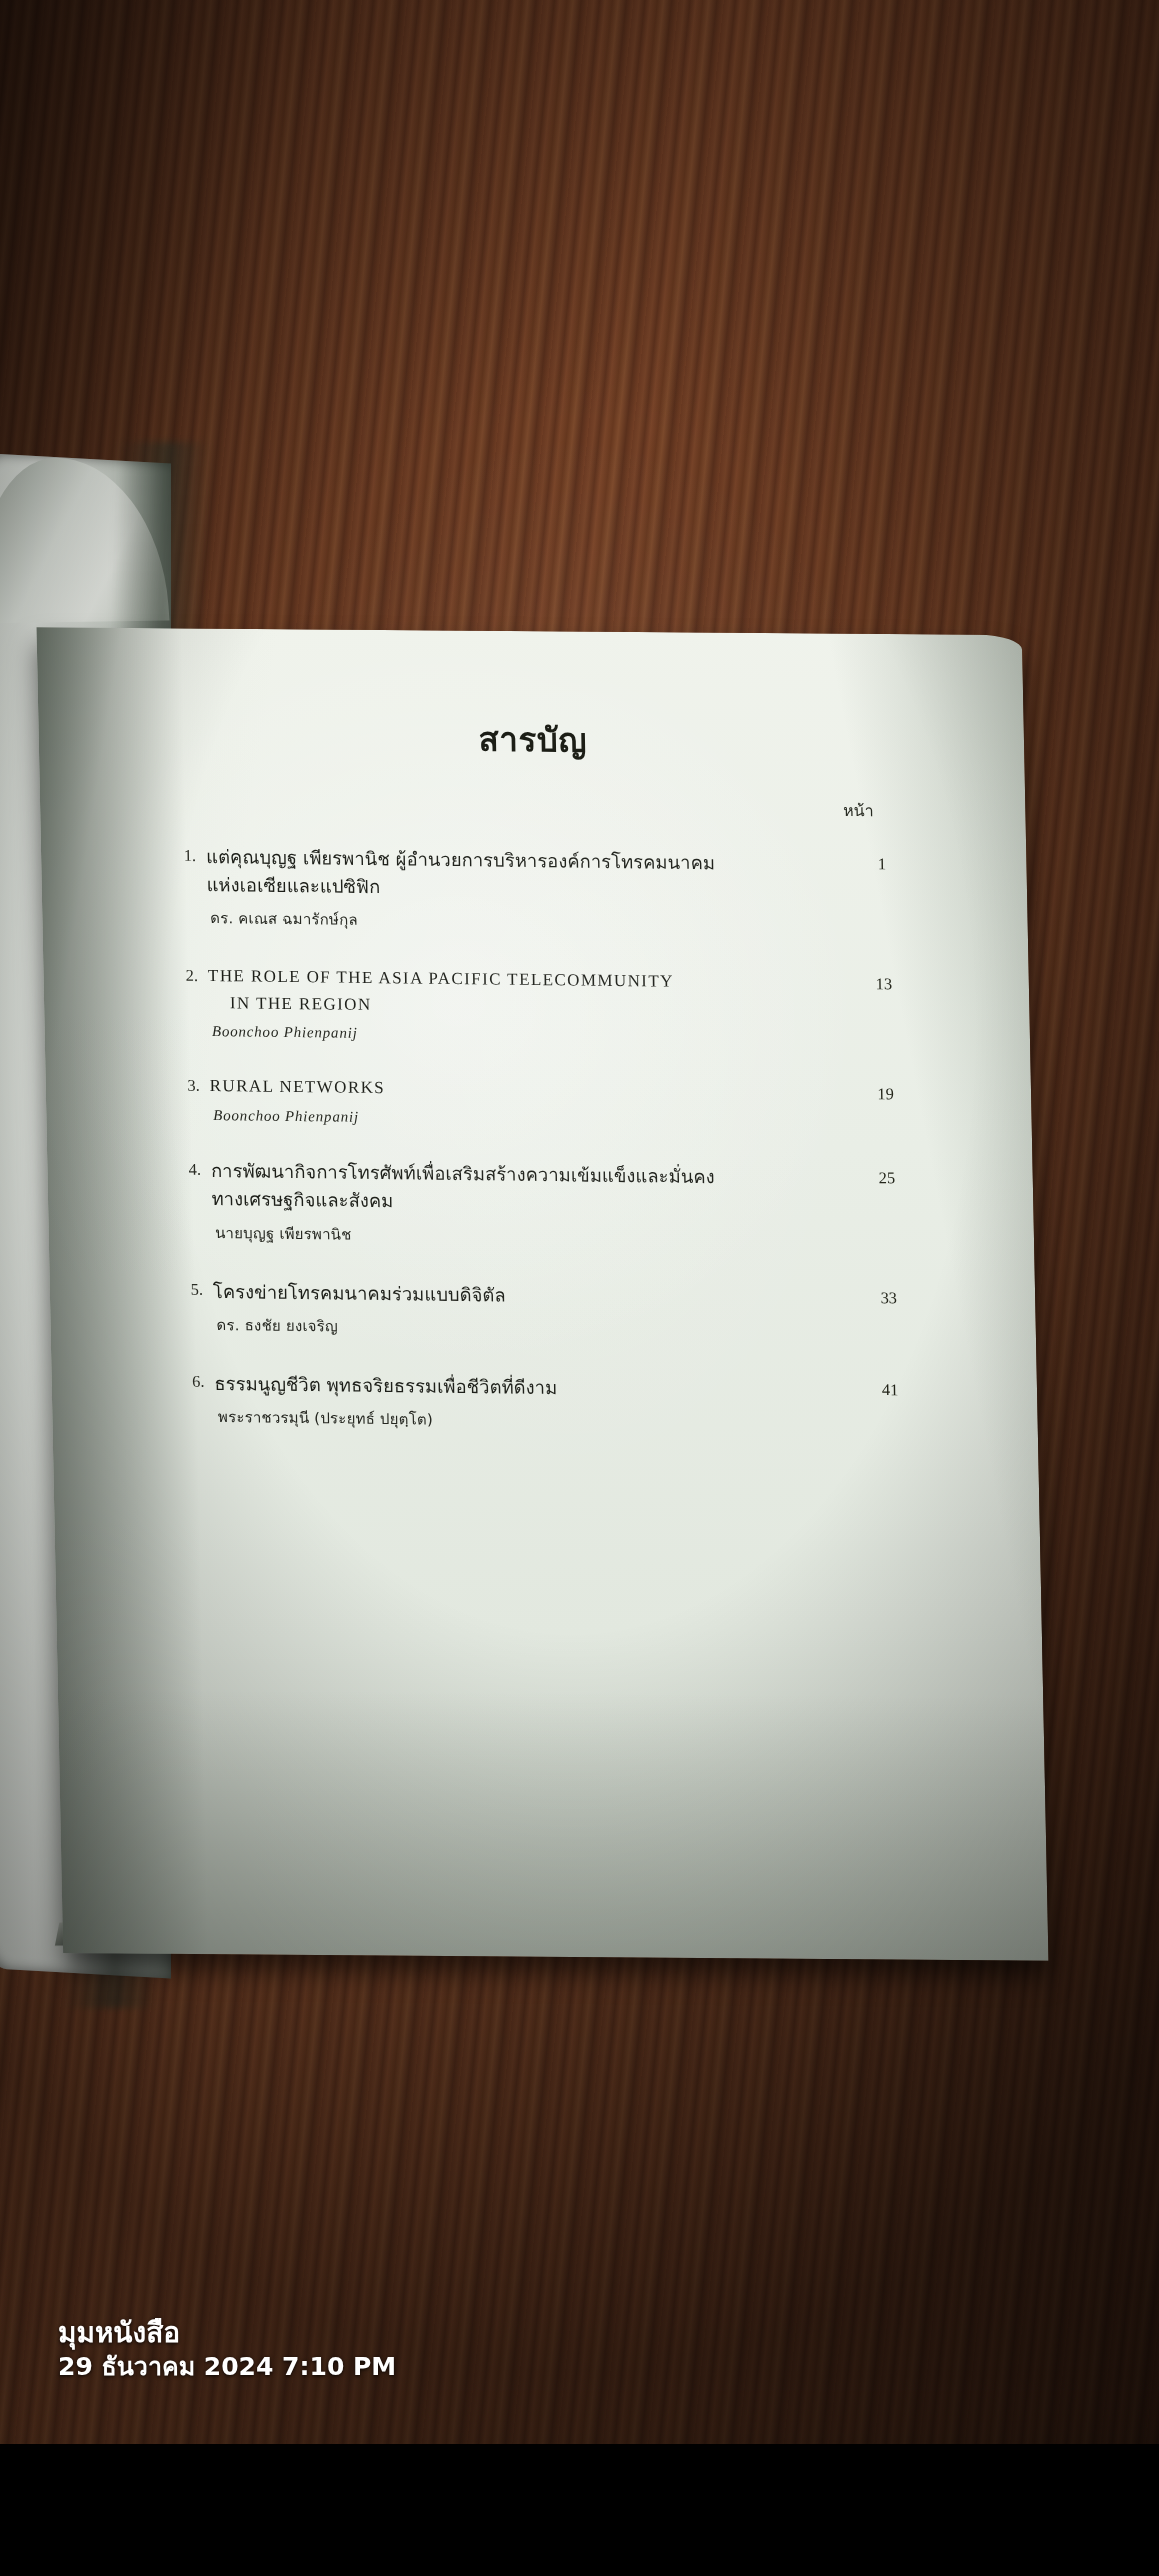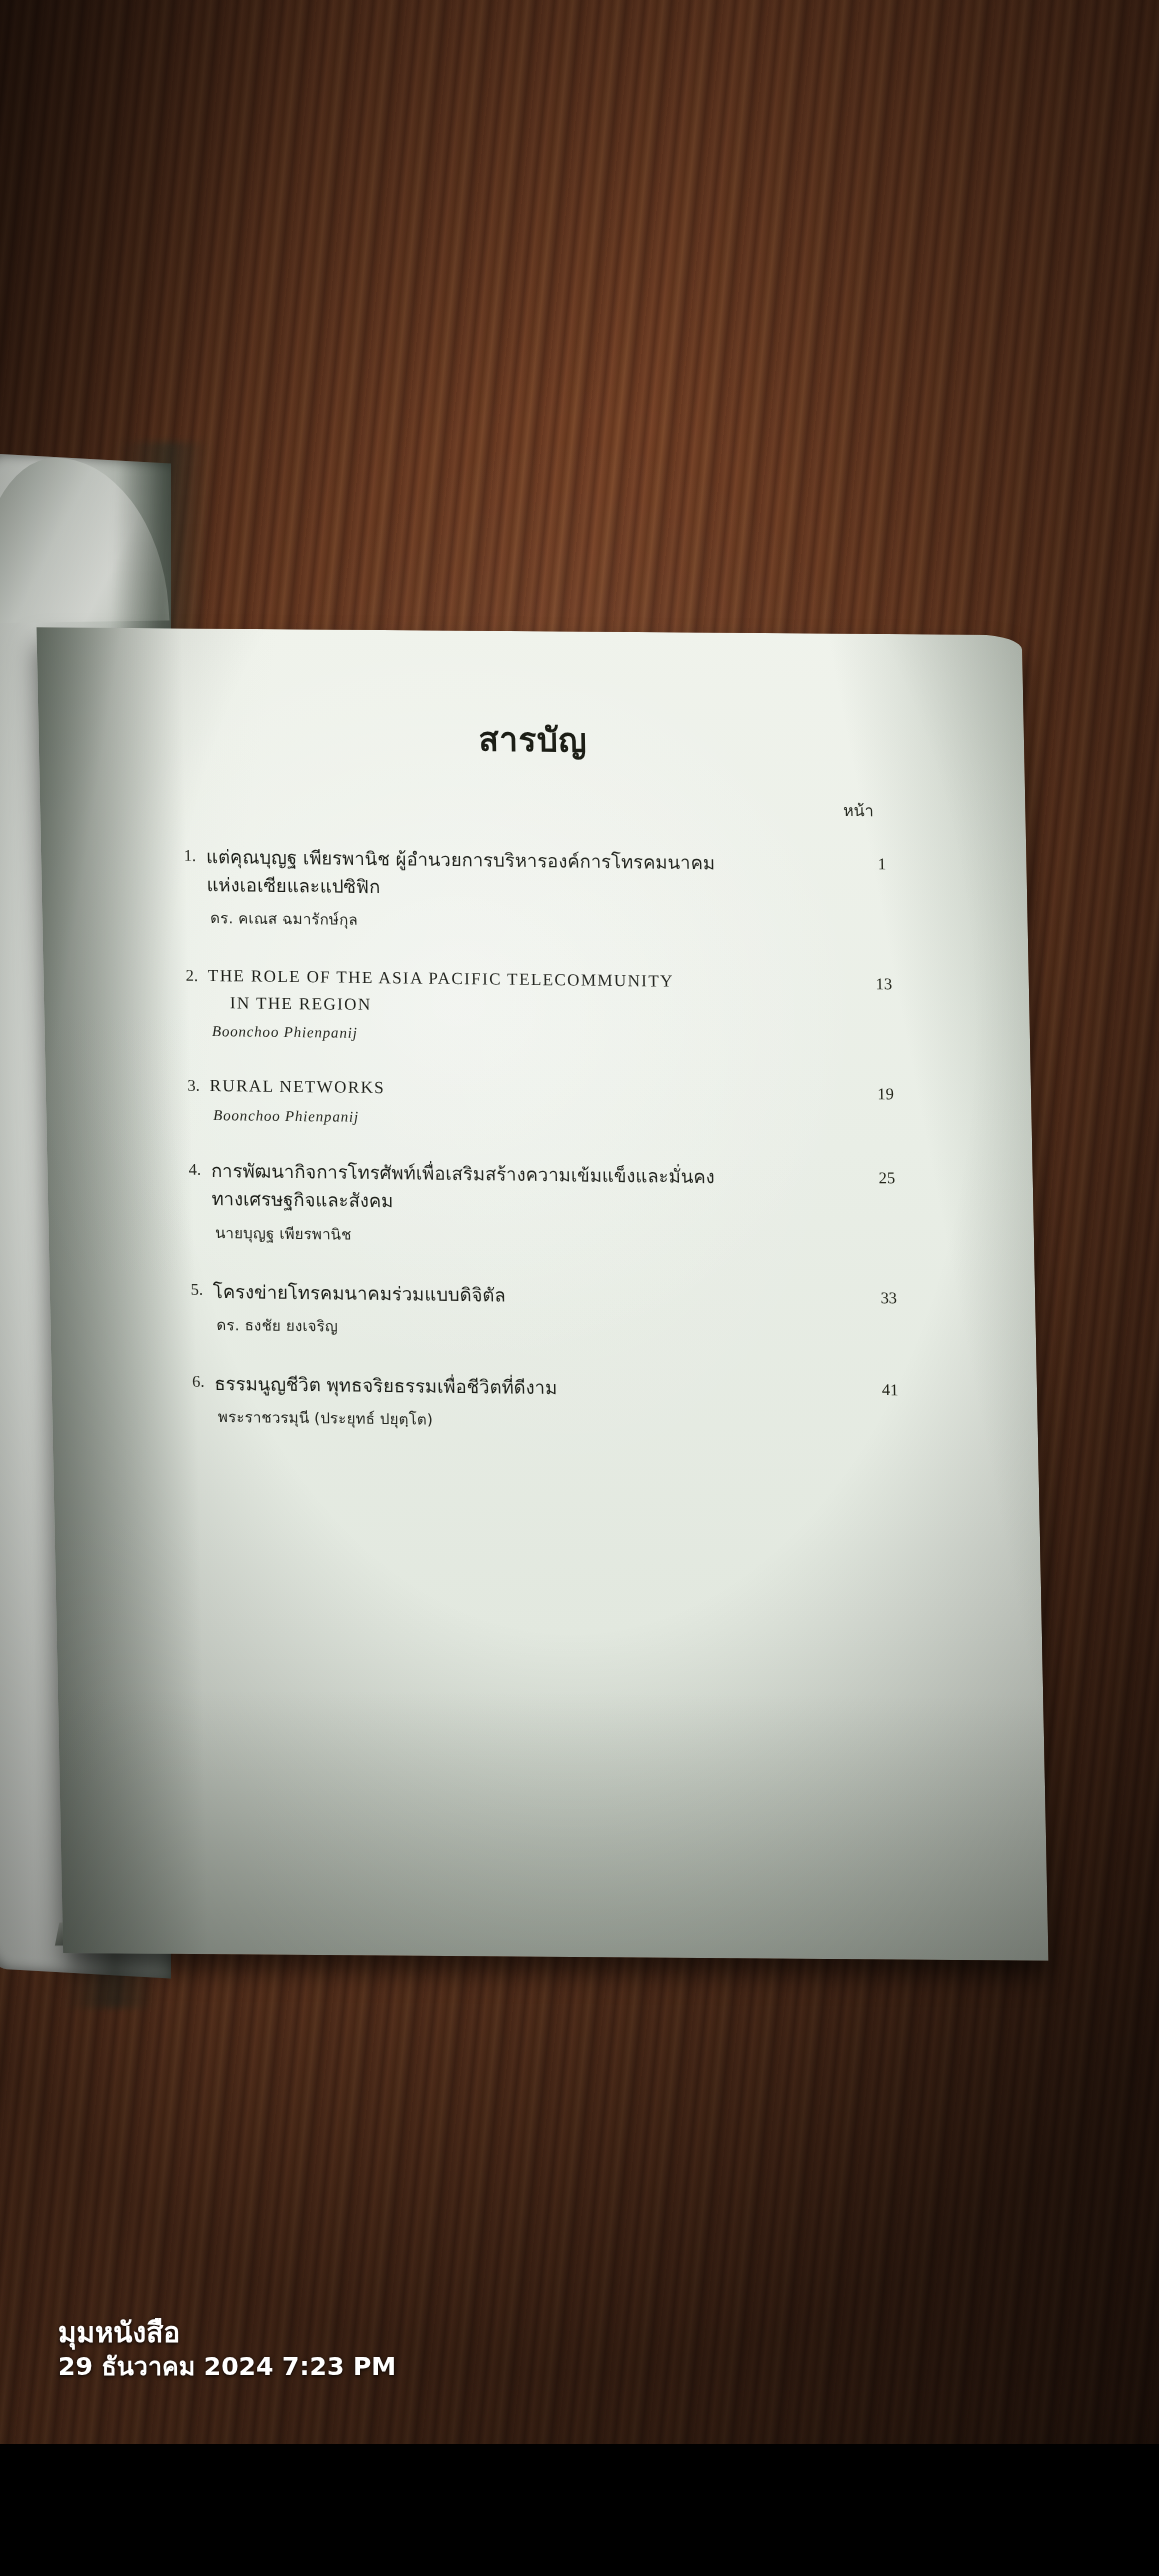--- a/index.html
+++ b/index.html
@@ -340,17 +340,17 @@
 
       <div id="page-left-shade"></div>
       <div id="page-bottom-shade"></div>
     </div>
   </div>
 
   <div id="vignette"></div>
 
   <div id="stamp">
     <div id="stamp-line1">มุมหนังสือ</div>
-    <div id="stamp-line2">29 ธันวาคม 2024 7:23 PM</div>
+    <div id="stamp-line2">29 ธันวาคม 2024 7:10 PM</div>
   </div>
 
 </div>
 
 
 </body></html>

